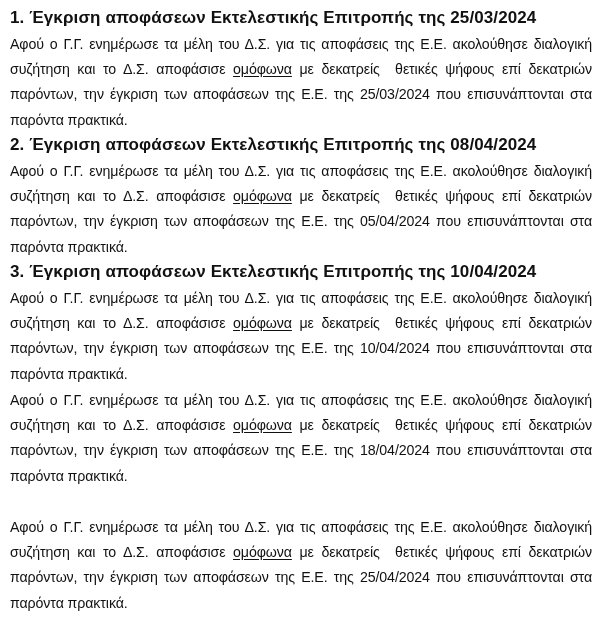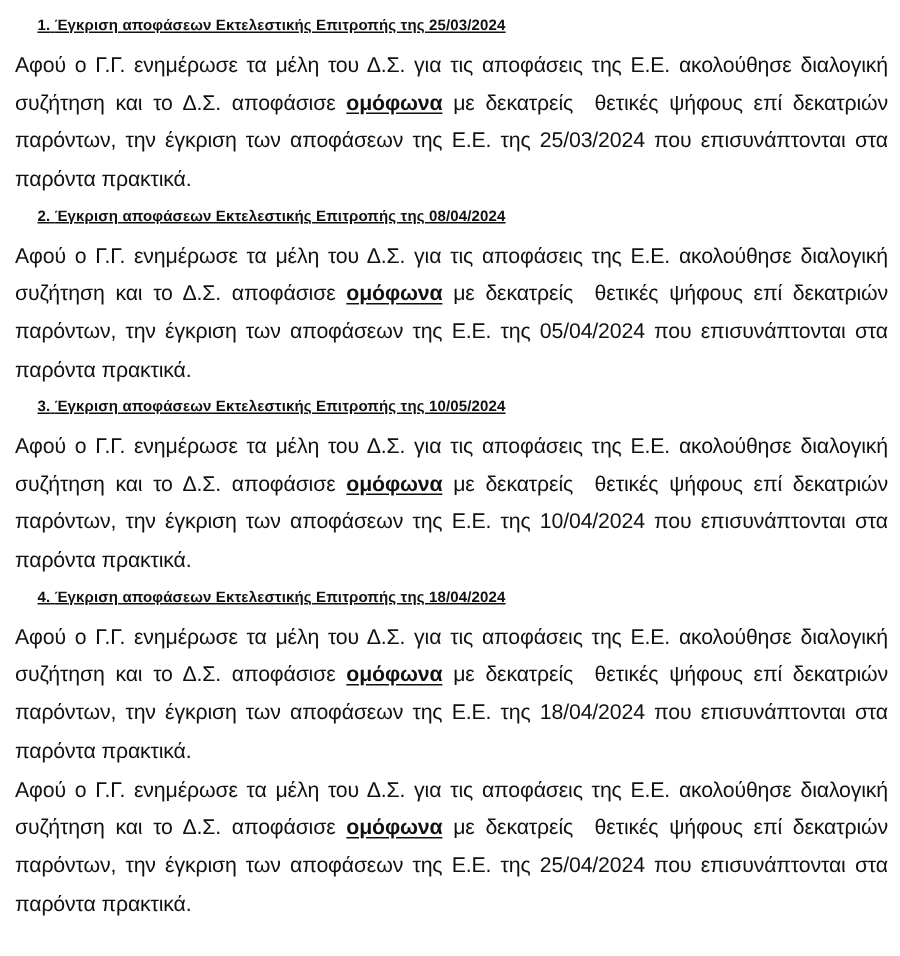--- a/index.html
+++ b/index.html
@@ -15,59 +15,57 @@
     color: #111111;
     box-sizing: border-box;
     padding: 7px 8px 0 10px;
     -webkit-font-smoothing: antialiased;
   }
   .doc-section {
     height: 127px;
     overflow: hidden;
   }
   .section-heading {
-    font-size: 10px;
+    font-size: 17px;
     font-weight: bold;
     line-height: 22px;
-    margin: 0 0 3px 15px;
+    margin: 0 0 3px 0;
     letter-spacing: 0.1px;
     white-space: nowrap;
-    text-decoration: underline;
   }
   .section-paragraph {
     font-size: 14.2px;
     line-height: 25.2px;
     margin: 0;
     text-align: justify;
     letter-spacing: -0.1px;
   }
   .emphasis-word {
-    font-weight: bold;
+    font-weight: normal;
     text-decoration: underline;
     text-underline-offset: 2px;
   }
 </style>
 </head>
 <body>
 
 <section class="doc-section">
   <h2 class="section-heading"><span>1.</span> <span>Έγκριση αποφάσεων Εκτελεστικής Επιτροπής της 25/03/2024</span></h2>
   <p class="section-paragraph"><span>Αφού ο Γ.Γ. ενημέρωσε τα μέλη του Δ.Σ. για τις αποφάσεις της Ε.Ε. ακολούθησε διαλογική συζήτηση και το Δ.Σ. αποφάσισε </span><span class="emphasis-word">ομόφωνα</span><span> με δεκατρείς&nbsp; θετικές ψήφους επί δεκατριών παρόντων, την έγκριση των αποφάσεων της Ε.Ε. της 25/03/2024 που επισυνάπτονται στα παρόντα πρακτικά.</span></p>
 </section>
 
 <section class="doc-section">
   <h2 class="section-heading"><span>2.</span> <span>Έγκριση αποφάσεων Εκτελεστικής Επιτροπής της 08/04/2024</span></h2>
   <p class="section-paragraph"><span>Αφού ο Γ.Γ. ενημέρωσε τα μέλη του Δ.Σ. για τις αποφάσεις της Ε.Ε. ακολούθησε διαλογική συζήτηση και το Δ.Σ. αποφάσισε </span><span class="emphasis-word">ομόφωνα</span><span> με δεκατρείς&nbsp; θετικές ψήφους επί δεκατριών παρόντων, την έγκριση των αποφάσεων της Ε.Ε. της 05/04/2024 που επισυνάπτονται στα παρόντα πρακτικά.</span></p>
 </section>
 
 <section class="doc-section">
-  <h2 class="section-heading"><span>3.</span> <span>Έγκριση αποφάσεων Εκτελεστικής Επιτροπής της 10/05/2024</span></h2>
+  <h2 class="section-heading"><span>3.</span> <span>Έγκριση αποφάσεων Εκτελεστικής Επιτροπής της 10/04/2024</span></h2>
   <p class="section-paragraph"><span>Αφού ο Γ.Γ. ενημέρωσε τα μέλη του Δ.Σ. για τις αποφάσεις της Ε.Ε. ακολούθησε διαλογική συζήτηση και το Δ.Σ. αποφάσισε </span><span class="emphasis-word">ομόφωνα</span><span> με δεκατρείς&nbsp; θετικές ψήφους επί δεκατριών παρόντων, την έγκριση των αποφάσεων της Ε.Ε. της 10/04/2024 που επισυνάπτονται στα παρόντα πρακτικά.</span></p>
 </section>
 
 <section class="doc-section">
-  <h2 class="section-heading"><span>4.</span> <span>Έγκριση αποφάσεων Εκτελεστικής Επιτροπής της 18/04/2024</span></h2>
   <p class="section-paragraph"><span>Αφού ο Γ.Γ. ενημέρωσε τα μέλη του Δ.Σ. για τις αποφάσεις της Ε.Ε. ακολούθησε διαλογική συζήτηση και το Δ.Σ. αποφάσισε </span><span class="emphasis-word">ομόφωνα</span><span> με δεκατρείς&nbsp; θετικές ψήφους επί δεκατριών παρόντων, την έγκριση των αποφάσεων της Ε.Ε. της 18/04/2024 που επισυνάπτονται στα παρόντα πρακτικά.</span></p>
 </section>
 
 <section class="doc-section">
   <p class="section-paragraph"><span>Αφού ο Γ.Γ. ενημέρωσε τα μέλη του Δ.Σ. για τις αποφάσεις της Ε.Ε. ακολούθησε διαλογική συζήτηση και το Δ.Σ. αποφάσισε </span><span class="emphasis-word">ομόφωνα</span><span> με δεκατρείς&nbsp; θετικές ψήφους επί δεκατριών παρόντων, την έγκριση των αποφάσεων της Ε.Ε. της 25/04/2024 που επισυνάπτονται στα παρόντα πρακτικά.</span></p>
 </section>
 
 </body></html>

